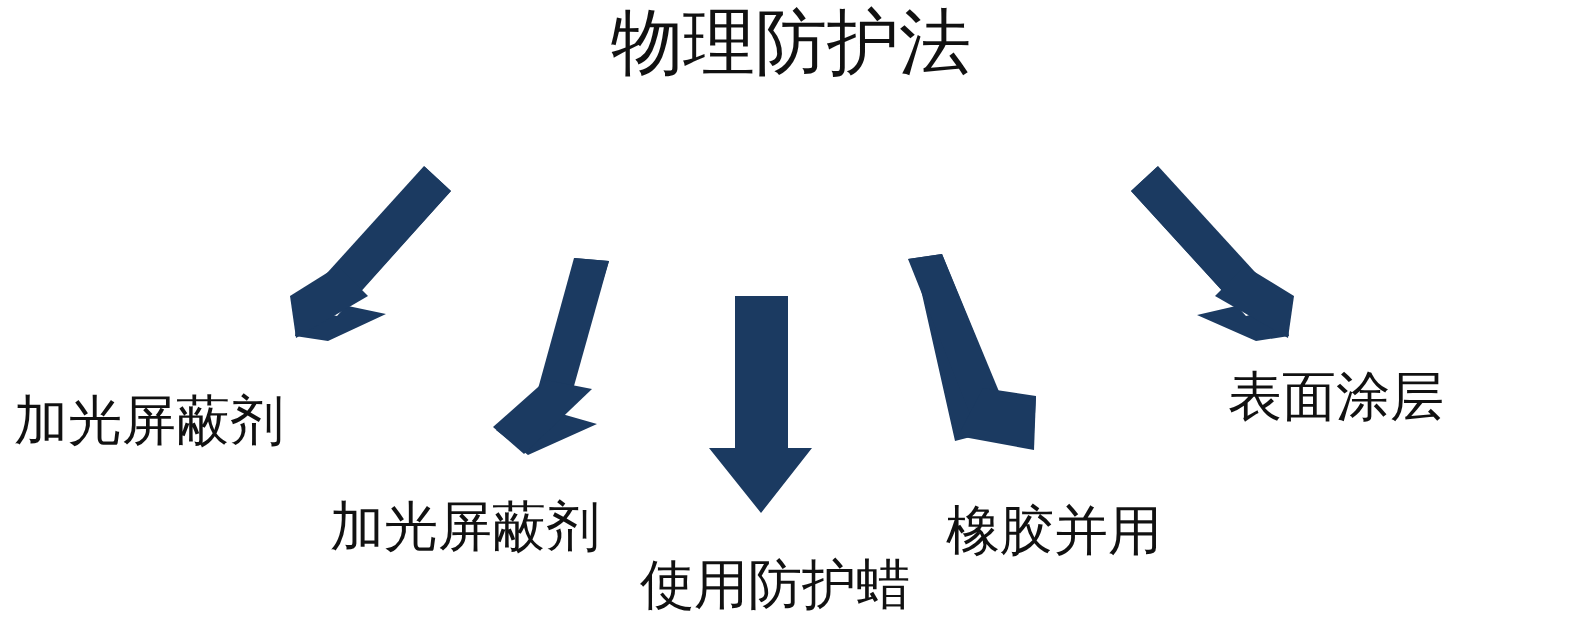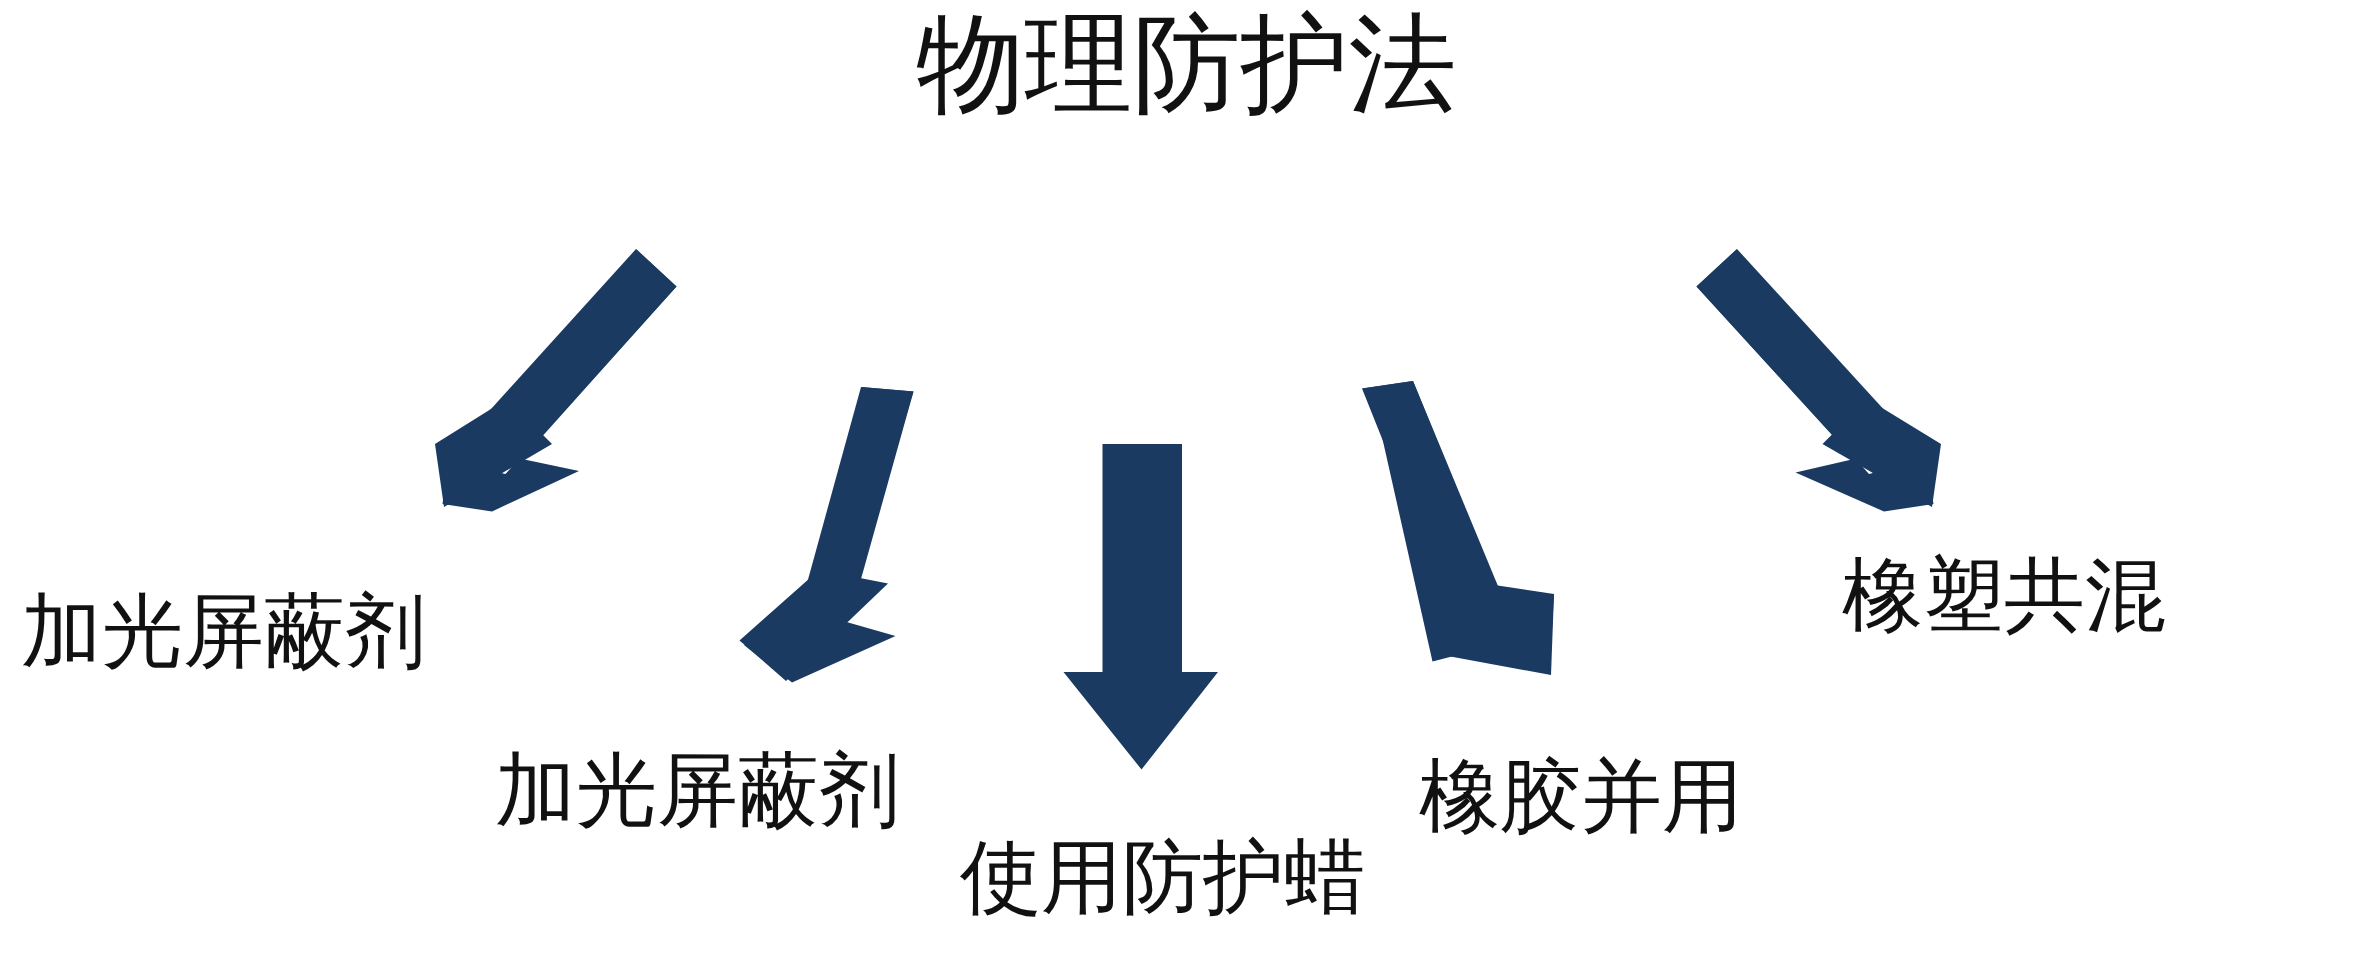--- a/index.html
+++ b/index.html
@@ -93,15 +93,15 @@
   </svg>
 
   <div class="node-label" id="label-0">加光屏蔽剂</div>
 
   <div class="node-label" id="label-1">加光屏蔽剂</div>
 
   <div class="node-label" id="label-2">使用防护蜡</div>
 
   <div class="node-label" id="label-3">橡胶并用</div>
 
-  <div class="node-label" id="label-4">橡塑共混</div>
+  <div class="node-label" id="label-4">表面涂层</div>
 
 </div>
 
 </body></html>

